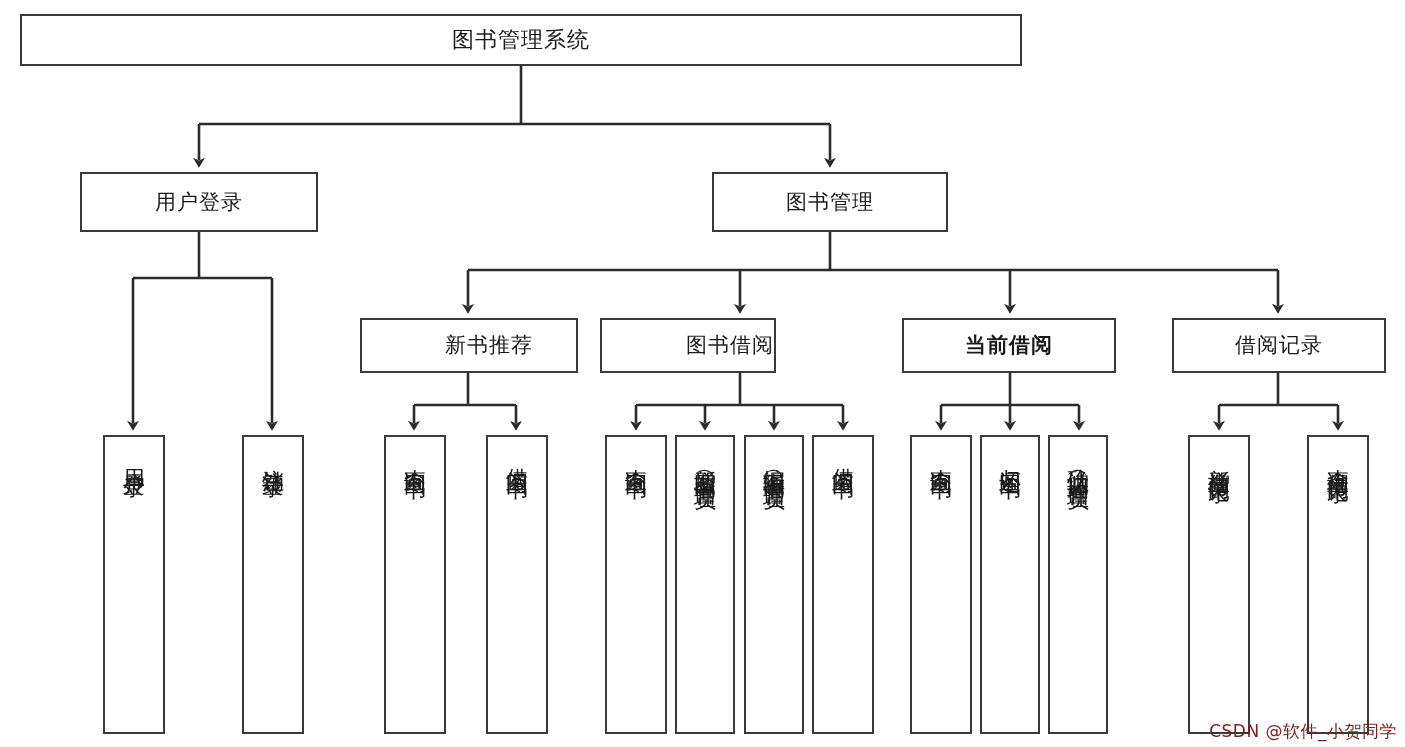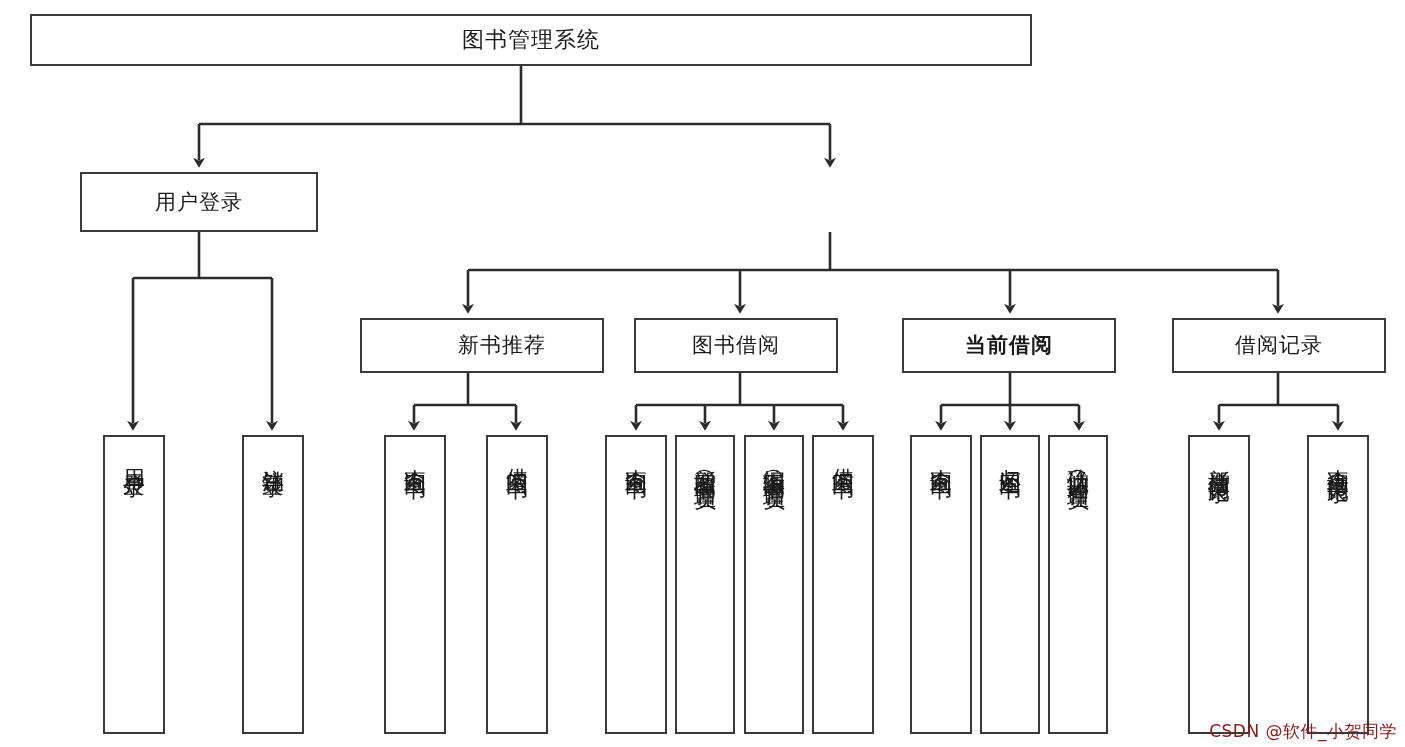--- a/index.html
+++ b/index.html
@@ -100,32 +100,35 @@
       <path d="M1010,405 L1010,423" marker-end="url(#arrow)"></path>
       <path d="M1079,405 L1079,423" marker-end="url(#arrow)"></path>
 
       <path d="M1278,373 L1278,405"></path>
       <path d="M1219,405 L1338,405"></path>
       <path d="M1219,405 L1219,423" marker-end="url(#arrow)"></path>
       <path d="M1338,405 L1338,423" marker-end="url(#arrow)"></path>
     </g>
   </svg>
 
-  <div class="node h-node root" style="left:30px;top:14px;width:1002px;height:52px;">
+  <div class="node h-node root" style="left:20px;top:14px;width:1002px;height:52px;">
     <span class="lbl">图书管理系统</span>
   </div>
 
   <div class="node h-node" style="left:80px;top:172px;width:238px;height:60px;">
     <span class="lbl">用户登录</span>
   </div>
+  <div class="node h-node" style="left:712px;top:172px;width:236px;height:60px;">
+    <span class="lbl">图书管理</span>
+  </div>
 
-  <div class="node h-node" style="left:360px;top:318px;width:244px;height:55px;padding-left:40px;">
+  <div class="node h-node" style="left:360px;top:318px;width:218px;height:55px;padding-left:40px;">
     <span class="lbl">新书推荐</span>
   </div>
-  <div class="node h-node" style="left:634px;top:318px;width:204px;height:55px;">
+  <div class="node h-node" style="left:600px;top:318px;width:176px;height:55px;justify-content:flex-end;">
     <span class="lbl">图书借阅</span>
   </div>
   <div class="node h-node" style="left:902px;top:318px;width:214px;height:55px;font-weight:bold;">
     <span class="lbl">当前借阅</span>
   </div>
   <div class="node h-node" style="left:1172px;top:318px;width:214px;height:55px;">
     <span class="lbl">借阅记录</span>
   </div>
 
   <div class="node v-node" style="left:103px;top:435px;width:62px;height:299px;">

